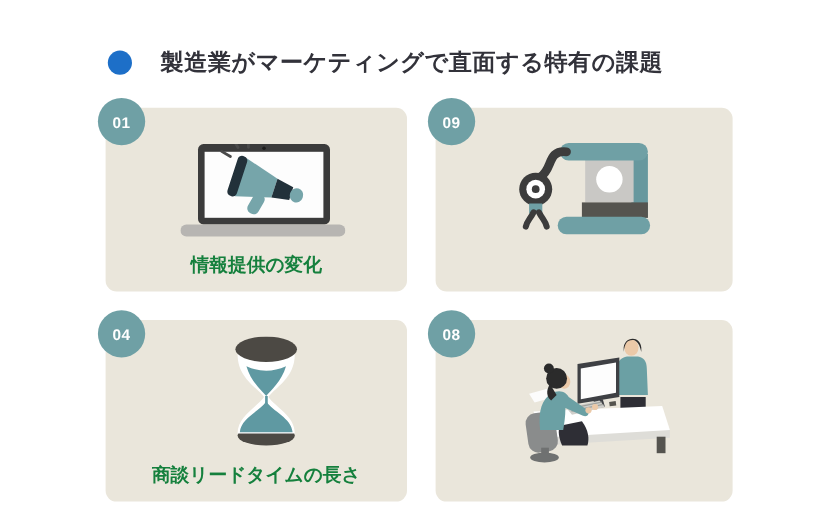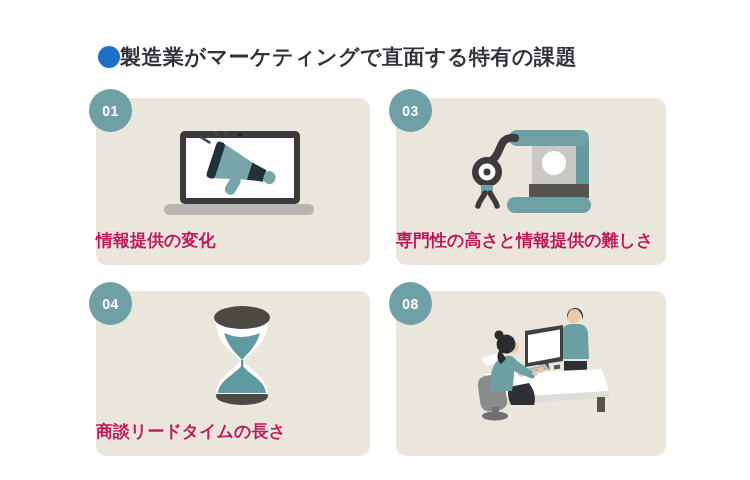--- a/index.html
+++ b/index.html
@@ -1,36 +1,36 @@
 <!DOCTYPE html>
 <html><head>
 <meta charset="utf-8">
 <style>
   html,body { margin:0; padding:0; background:#ffffff; }
   .page {
     position:relative; width:750px; height:480px; background:#ffffff;
     font-family:"Liberation Sans","DejaVu Sans",sans-serif; overflow:hidden;
   }
-  .header { position:absolute; left:98px; top:43px; display:flex; align-items:center; gap:0; }
+  .header { position:absolute; left:98px; top:43px; display:flex; align-items:center; gap:26px; }
   .bullet { width:22px; height:22px; border-radius:50%; background:#1D6FC8; flex:0 0 auto; }
   .title  { font-size:21px; font-weight:700; color:#32323A; letter-spacing:0.5px; white-space:nowrap; }
   .grid {
     position:absolute; left:96px; top:98px;
     display:grid; grid-template-columns:274px 270px; grid-template-rows:167px 165px;
     column-gap:17px; row-gap:22px;gap:26px;
   }
   .card { position:relative; background:#EAE6DB; border-radius:10px; }
   .badge {
     position:absolute; left:-7px; top:-9px; width:43px; height:43px; border-radius:50%;
     background:#6FA0A5; color:#ffffff; font-size:14px; font-weight:700;
     display:flex; align-items:center; justify-content:center; letter-spacing:0.5px;
   }
   .label {
-    position:absolute; left:0; right:0; bottom:13px; text-align:left;
-    font-size:17px; font-weight:700; color:#be185d; white-space:nowrap;
+    position:absolute; left:0; right:0; bottom:13px; text-align:center;
+    font-size:17px; font-weight:700; color:#15803d; white-space:nowrap;
   }
   .illu { position:absolute; display:block; }
   .illu-laptop    { left:68px;  top:33px; }
   .illu-robot     { left:65px;  top:30px; }
   .illu-hourglass { left:106px; top:15px; }
   .illu-people    { left:55px;  top:10px; }
 </style>
 </head>
 <body>
 
@@ -62,37 +62,36 @@
           <path d="M 10,-9 L 26,-6 L 26,6 L 10,9 Z" fill="#22313A"></path>
           <rect x="25" y="-6.5" width="12" height="13" rx="6" fill="#76A5AA"></rect>
           <rect x="-30" y="-19" width="9" height="38" rx="4" fill="#22313A"></rect>
         </g>
         <rect x="0" y="73" width="150" height="11" rx="5.5" fill="#B7B5B2"></rect>
       </svg>
       <div class="label">情報提供の変化</div>
     </div>
 
     <div class="card">
-      <div class="badge">03</div>
+      <div class="badge">09</div>
       <svg class="illu illu-robot" width="140" height="86" viewBox="0 0 140 86">
         <rect x="113" y="12" width="15" height="58" fill="#67989E"></rect>
         <rect x="71" y="17" width="44" height="39" fill="#C9C8C5"></rect>
         <circle cx="93" cy="35" r="12" fill="#FFFFFF"></circle>
         <rect x="68" y="56" width="60" height="14" fill="#55544F"></rect>
         <rect x="46" y="69" width="84" height="16" rx="8" fill="#6FA0A5"></rect>
         <rect x="48" y="2" width="80" height="16" rx="8" fill="#6FA0A5"></rect>
         <path d="M54,10 C36,8 42,26 30,33" fill="none" stroke="#3C3C3C" stroke-width="8" stroke-linecap="round"></path>
         <circle cx="26" cy="44" r="15" fill="#3C3C3C"></circle>
         <circle cx="26" cy="44" r="8.5" fill="#FFFFFF"></circle>
         <circle cx="26" cy="44" r="3.5" fill="#3C3C3C"></circle>
         <rect x="20" y="57" width="12" height="9" fill="#6FA0A5"></rect>
         <path d="M24,65 C21,71 18,73 17,78" fill="none" stroke="#3C3C3C" stroke-width="5.5" stroke-linecap="round"></path>
         <path d="M29,65 C32,71 35,73 36,78" fill="none" stroke="#3C3C3C" stroke-width="5.5" stroke-linecap="round"></path>
       </svg>
-      <div class="label">専門性の高さと情報提供の難しさ</div>
     </div>
 
     <div class="card">
       <div class="badge">04</div>
       <svg class="illu illu-hourglass" width="80" height="105" viewBox="0 0 80 105">
         <ellipse cx="40" cy="90" rx="26" ry="9" fill="#4C4944"></ellipse>
         <path d="M14,16 C14,38 32,46 38,55 C32,64 14,72 14,88 L66,88 C66,72 48,64 42,55 C48,46 66,38 66,16 Z" fill="#FFFFFF"></path>
         <path d="M22,27 Q40,35 58,27 C54,41 44,49 40,54 C36,49 26,41 22,27 Z" fill="#5F99A2"></path>
         <rect x="39" y="54" width="2.4" height="30" fill="#5F99A2"></rect>
         <path d="M40,59 C46,68 63,74 64,87 L16,87 C17,74 34,68 40,59 Z" fill="#5F99A2"></path>

